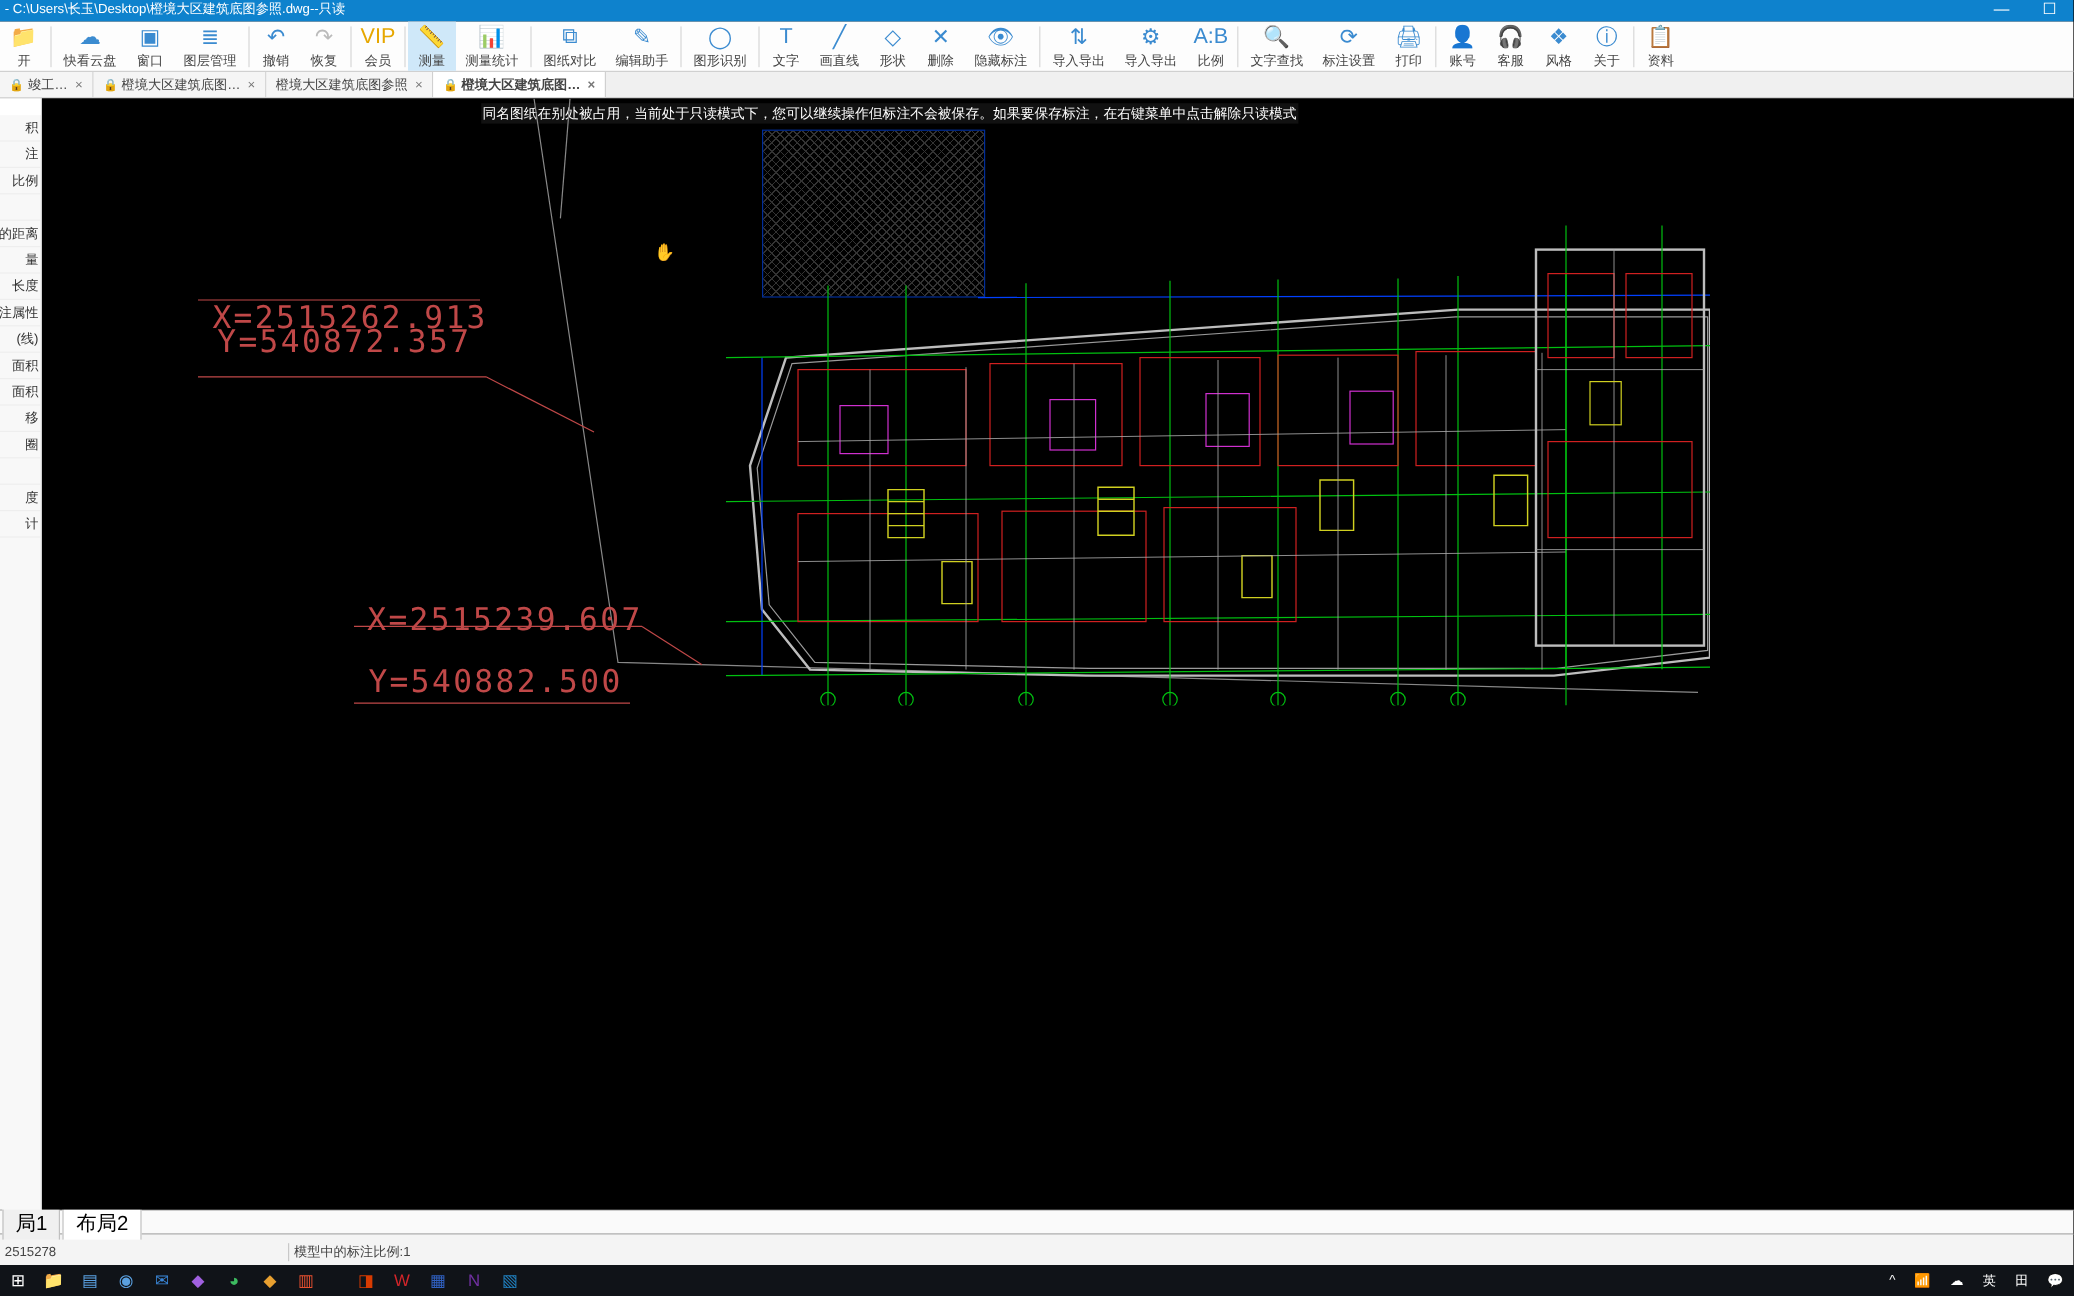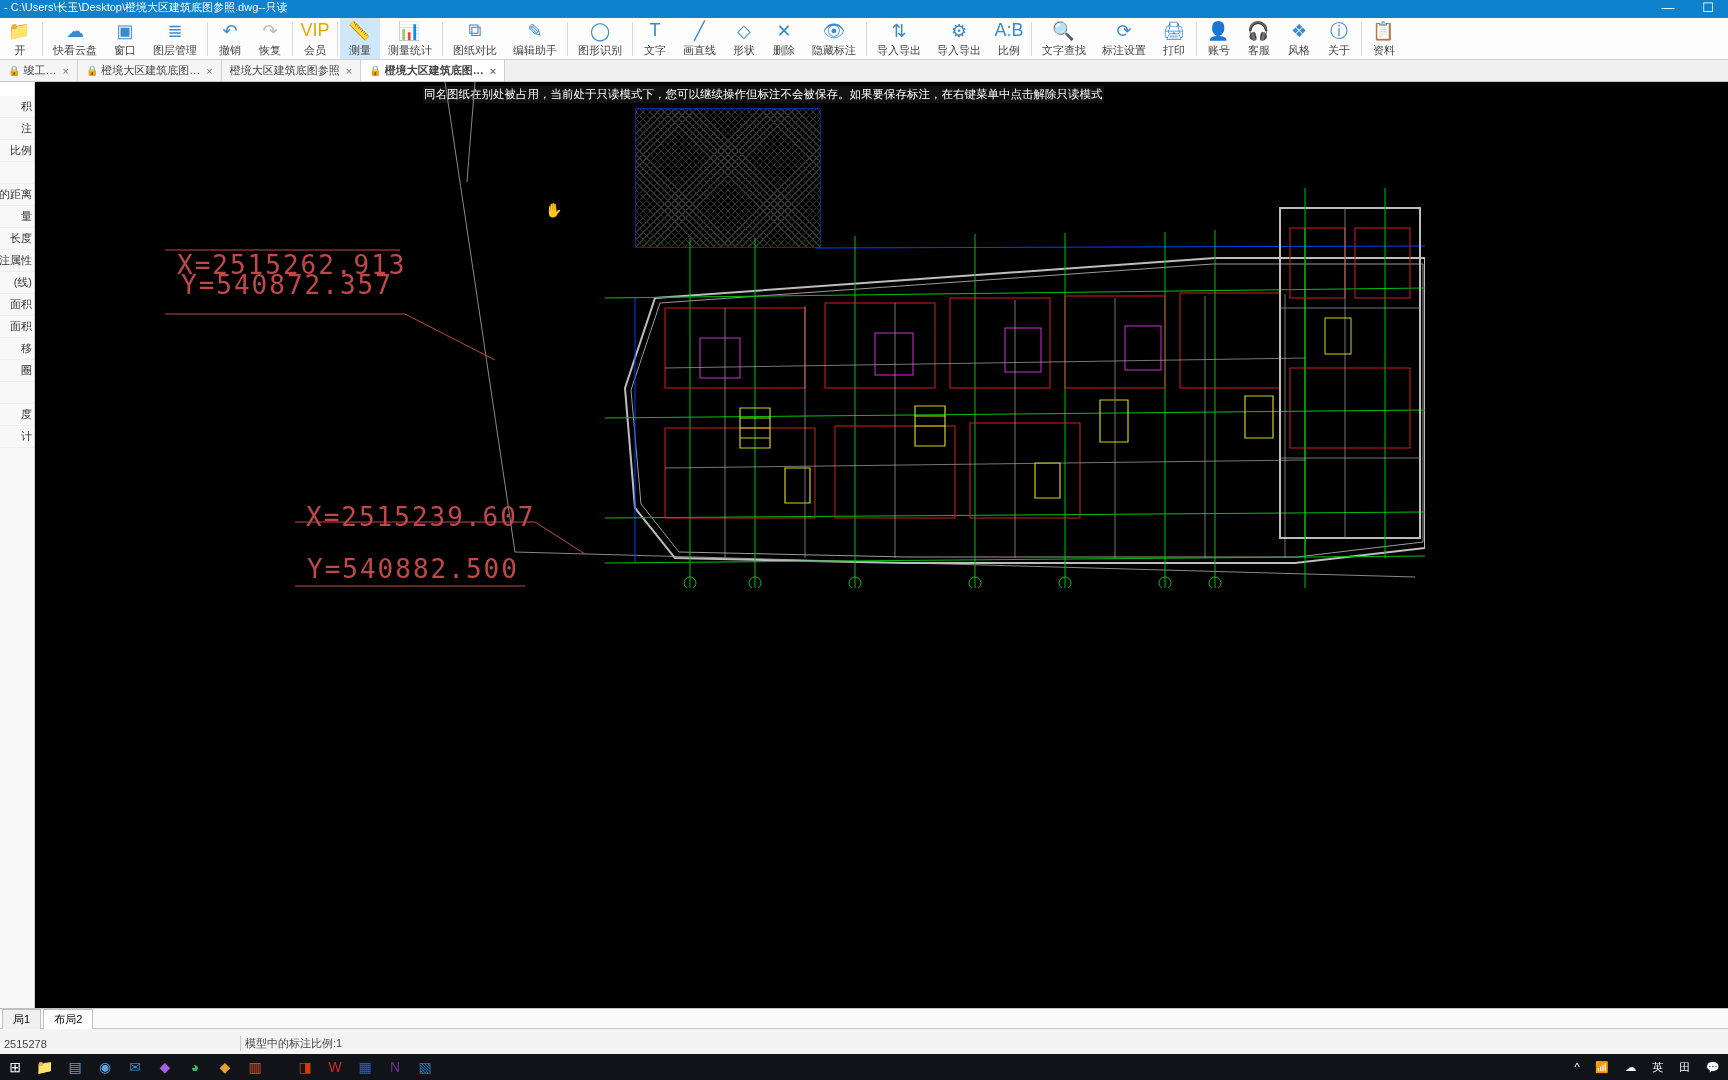--- a/index.html
+++ b/index.html
@@ -26,32 +26,32 @@
 .tab .close { margin-left: 6px; color: #777; }
 
 
 .main { position: relative; display: flex; height: 926px; }
 .side-panel { width: 35px; background: #f8f8f8; border-right: 1px solid #d0d0d0; display: flex; flex-direction: column; }
 .side-item { height: 22px; font-size: 11px; color: #333; display: flex; align-items: center; justify-content: flex-end; padding-right: 2px; border-bottom: 1px solid #eee; white-space: nowrap; overflow: hidden; }
 .side-blank { height: 14px; background: #fff; }
 
 
 .canvas { flex: 1; background: #000; position: relative; overflow: hidden; }
-.notice { position: absolute; top: 4px; left: 388px; color: #fff; font-size: 11.5px; background: rgba(50,50,50,0.35); padding: 1px 1px; }
+.notice { position: absolute; top: 4px; left: 366px; color: #fff; font-size: 11.5px; background: rgba(50,50,50,0.35); padding: 1px 1px; }
 .coord-text { position: absolute; color: #c04848; font-family: "Simplex", monospace; font-size: 26px; letter-spacing: 2px; font-weight: normal; }
 .hand-cursor { position: absolute; color: #fff; font-size: 14px; }
 
 
 .drawing { position: absolute; left: 570px; top: 86px; width: 820px; height: 420px; }
 .drawing svg { width: 100%; height: 100%; }
 .hatch { position: absolute; left: 600px; top: 26px; width: 186px; height: 140px; background-image: repeating-linear-gradient(45deg, #555 0px, #555 1px, transparent 1px, transparent 5px), repeating-linear-gradient(-45deg, #555 0px, #555 1px, transparent 1px, transparent 5px); border: 1px solid #004cff; opacity: 0.6; }
 
 
 .layout-tabs { height: 20px; background: #fafafa; border-top: 1px solid #c0c0c0; display: flex; align-items: center; padding-left: 2px; }
-.layout-tab { font-size: 11px; padding: 2px 10px; background: #fff; border: 1px solid #c0c0c0; border-bottom: none; margin-right: 2px; }
+.layout-tab { font-size: 17px; padding: 2px 10px; background: #fff; border: 1px solid #c0c0c0; border-bottom: none; margin-right: 2px; }
 .layout-tab.active { background: #f0f0f0; }
 
 
 .status-bar { height: 30px; background: #f4f4f4; border-top: 1px solid #c8c8c8; display: flex; align-items: center; font-size: 11px; color: #444; }
 .status-left { width: 240px; padding-left: 4px; }
 .status-right { padding-left: 4px; border-left: 1px solid #c8c8c8; }
 
 
 .taskbar { position: fixed; bottom: 0; left: 0; right: 0; height: 26px; background: #101318; display: flex; align-items: center; }
 .tb-item { width: 30px; height: 26px; display: flex; align-items: center; justify-content: center; font-size: 14px; color: #fff; }

